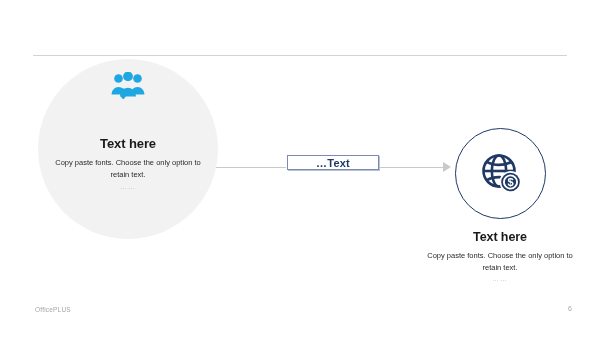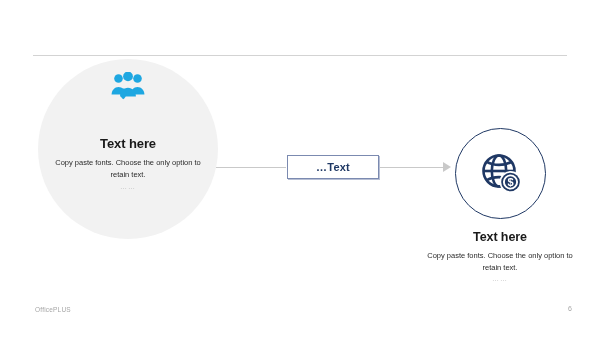--- a/index.html
+++ b/index.html
@@ -115,21 +115,21 @@
     border-bottom: 5px solid transparent;
     border-left: 8px solid #c9c9c9;
   }
 
   
   .center-box {
     position: absolute;
     left: 287px;
     top: 155px;
     width: 92px;
-    height: 24px;
+    height: 15px;
     box-sizing: border-box;
     border: 1px solid #7b8ab0;
     background: #ffffff;
     display: flex;
     align-items: center;
     justify-content: center;
     box-shadow: 1px 1px 0 rgba(123,138,176,0.55);
   }
   .center-box-text {
     font-size: 11px;

